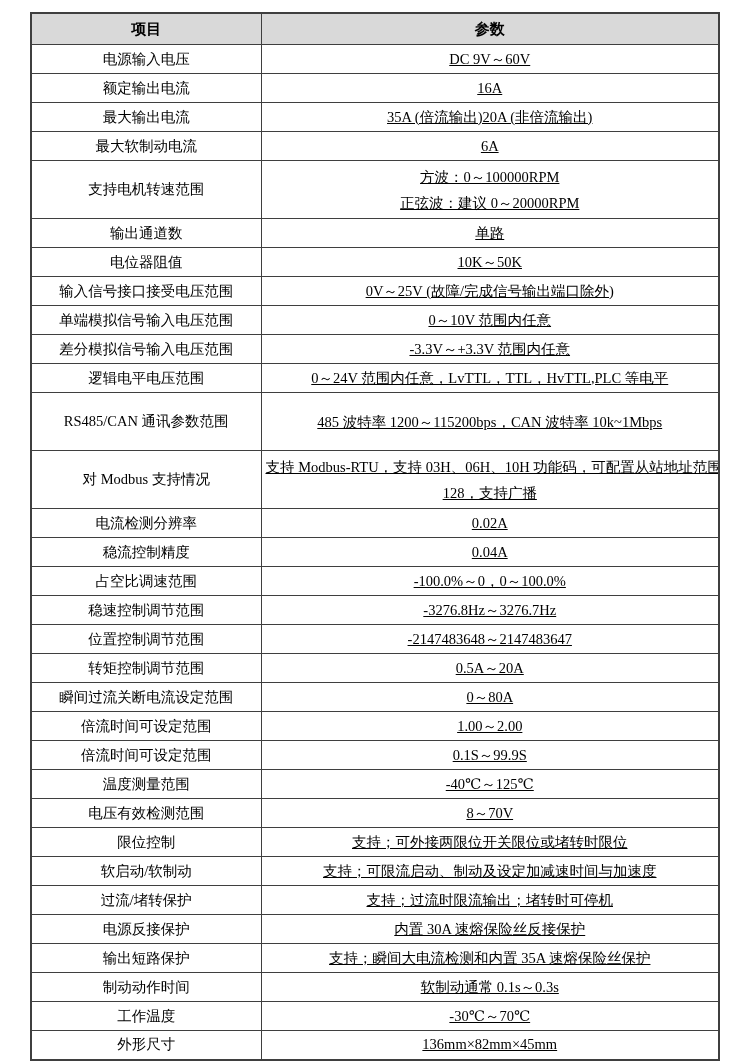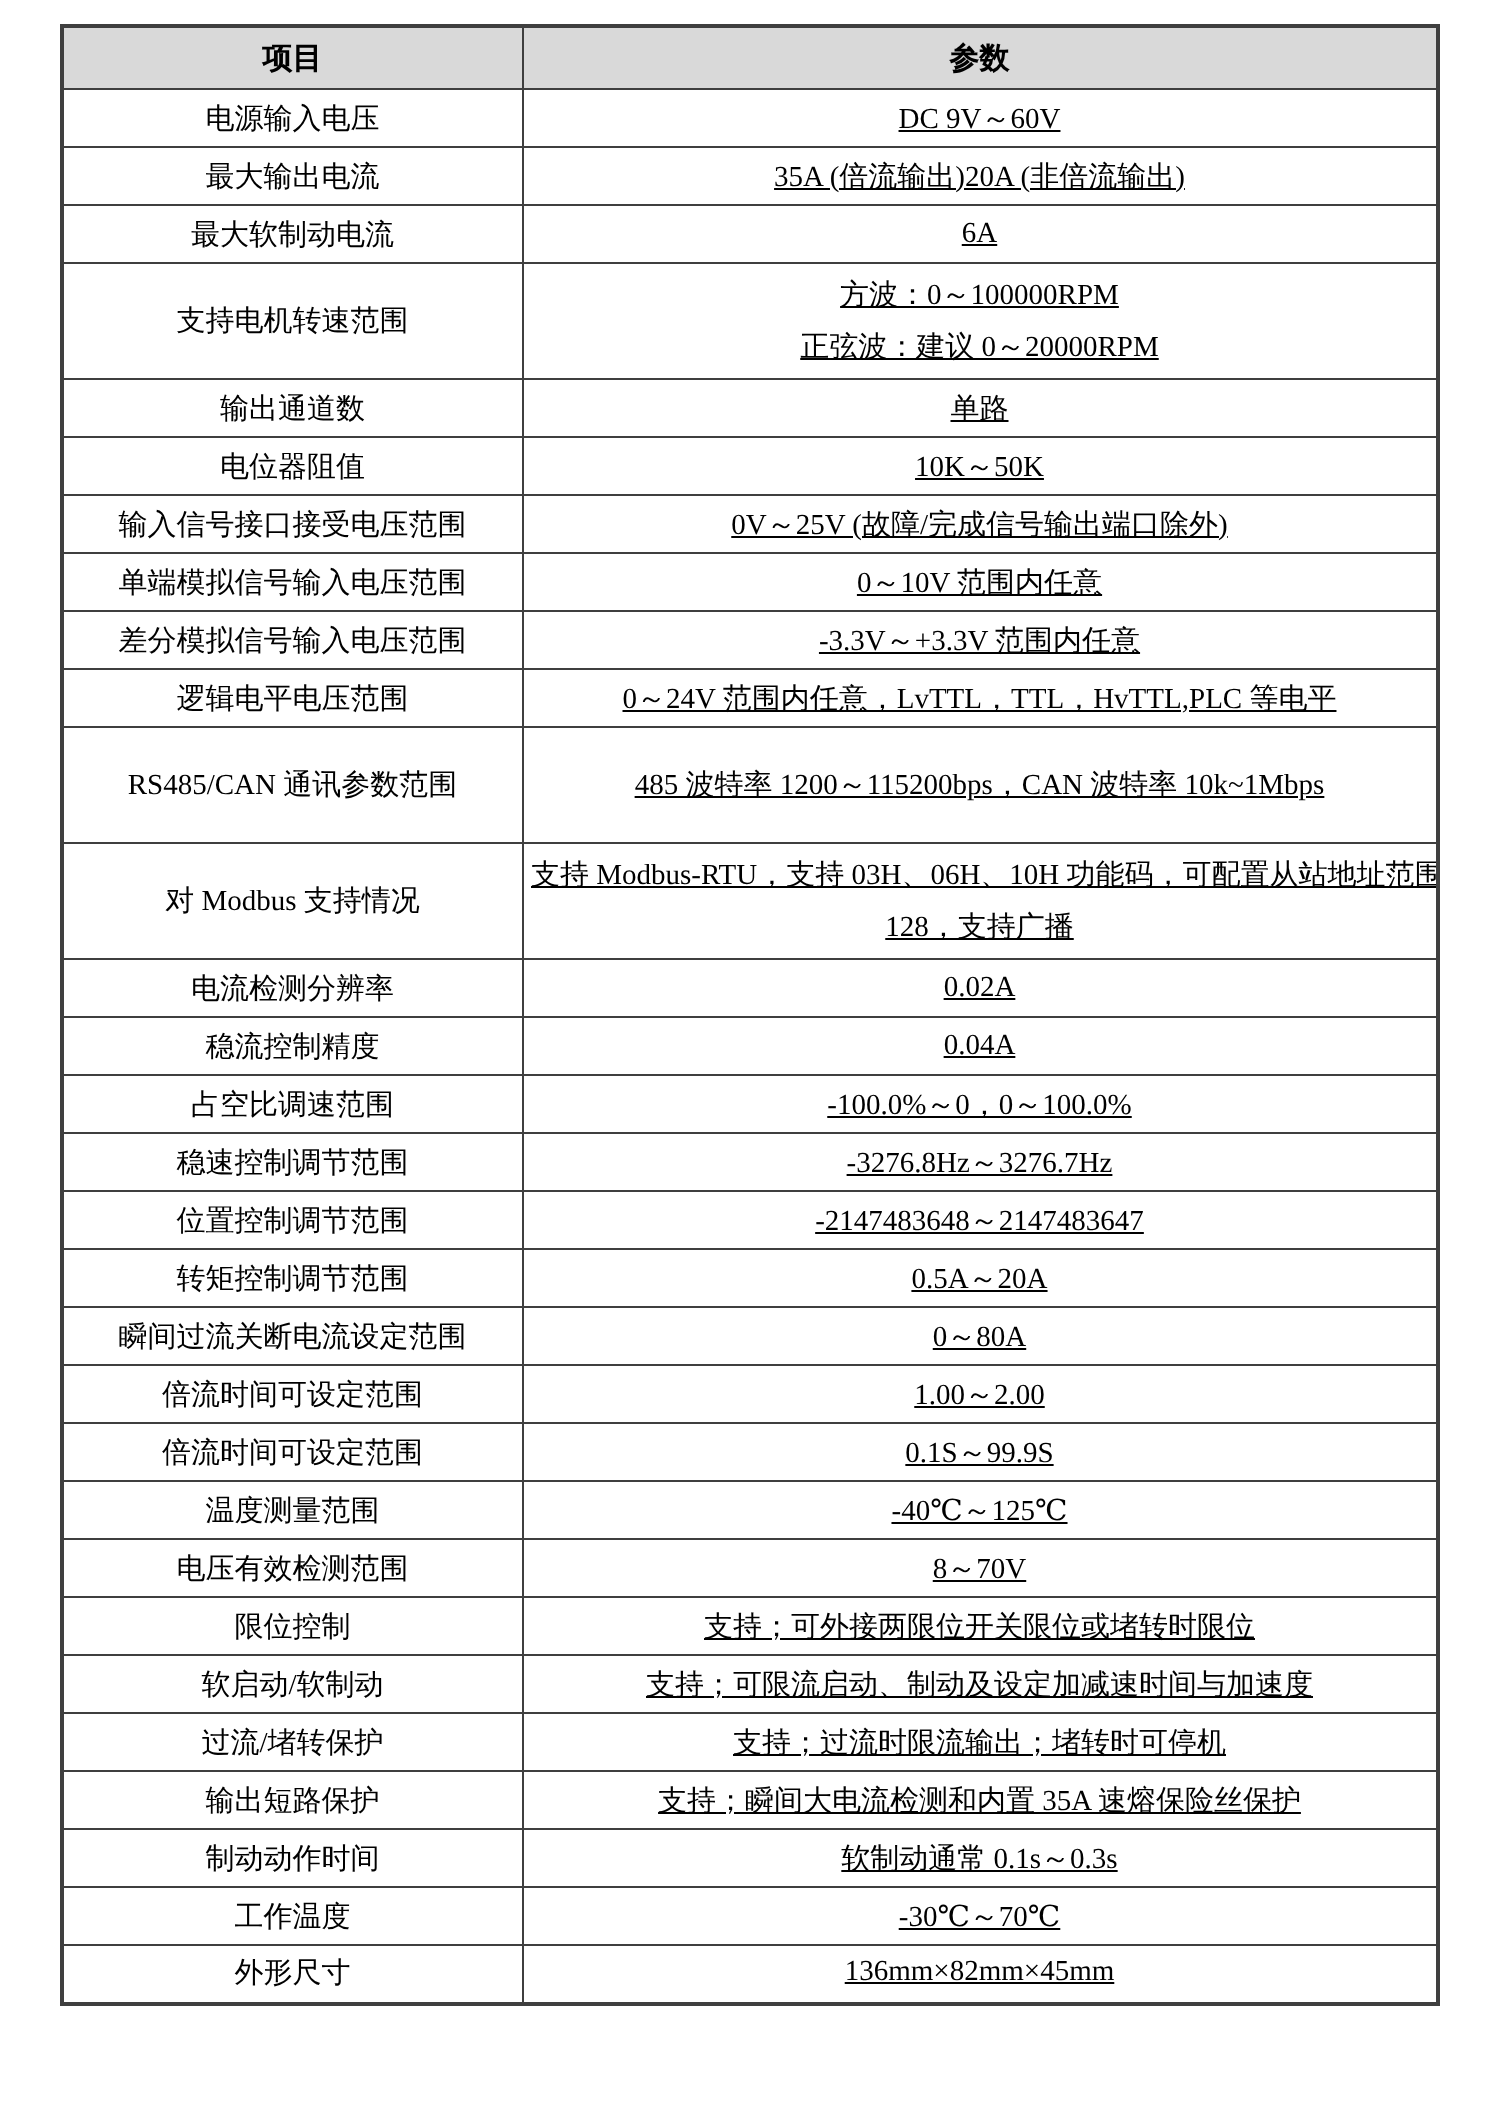--- a/index.html
+++ b/index.html
@@ -63,20 +63,26 @@
       </tr>
     </thead>
     <tbody>
         <tr>
           <td>电源输入电压</td>
           <td>
             <div class="param-line">DC 9V～60V</div>
           </td>
         </tr>
         <tr>
+          <td>额定输出电流</td>
+          <td>
+            <div class="param-line">16A</div>
+          </td>
+        </tr>
+        <tr>
           <td>最大输出电流</td>
           <td>
             <div class="param-line">35A (倍流输出)20A (非倍流输出)</div>
           </td>
         </tr>
         <tr>
           <td>最大软制动电流</td>
           <td>
             <div class="param-line">6A</div>
           </td>
@@ -212,20 +218,26 @@
         <tr>
           <td>软启动/软制动</td>
           <td>
             <div class="param-line">支持；可限流启动、制动及设定加减速时间与加速度</div>
           </td>
         </tr>
         <tr>
           <td>过流/堵转保护</td>
           <td>
             <div class="param-line">支持；过流时限流输出；堵转时可停机</div>
+          </td>
+        </tr>
+        <tr>
+          <td>电源反接保护</td>
+          <td>
+            <div class="param-line">内置 30A 速熔保险丝反接保护</div>
           </td>
         </tr>
         <tr>
           <td>输出短路保护</td>
           <td>
             <div class="param-line">支持；瞬间大电流检测和内置 35A 速熔保险丝保护</div>
           </td>
         </tr>
         <tr>
           <td>制动动作时间</td>

